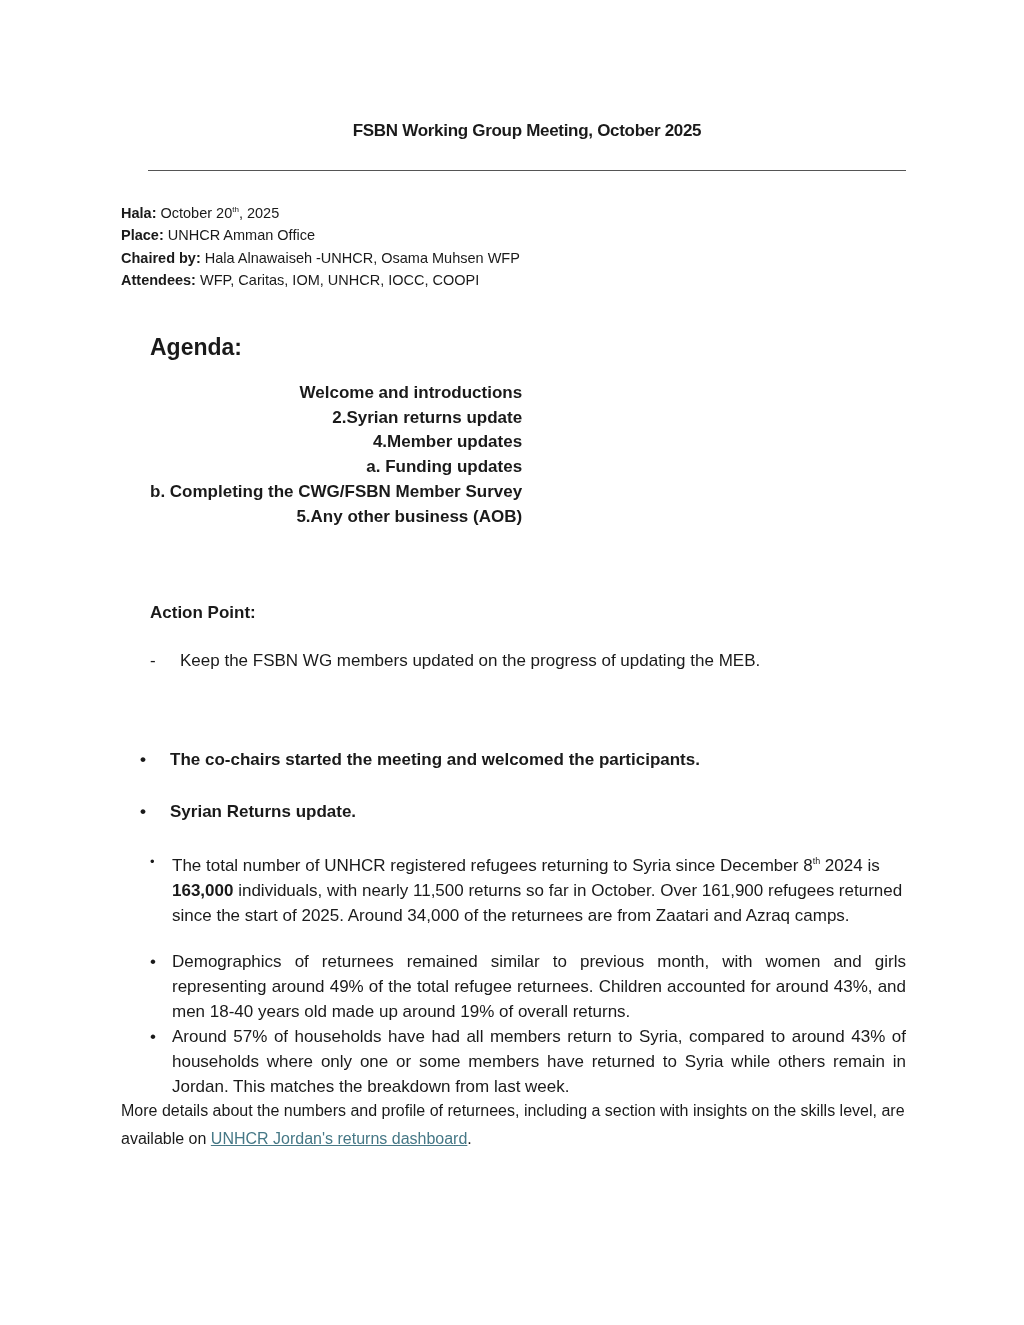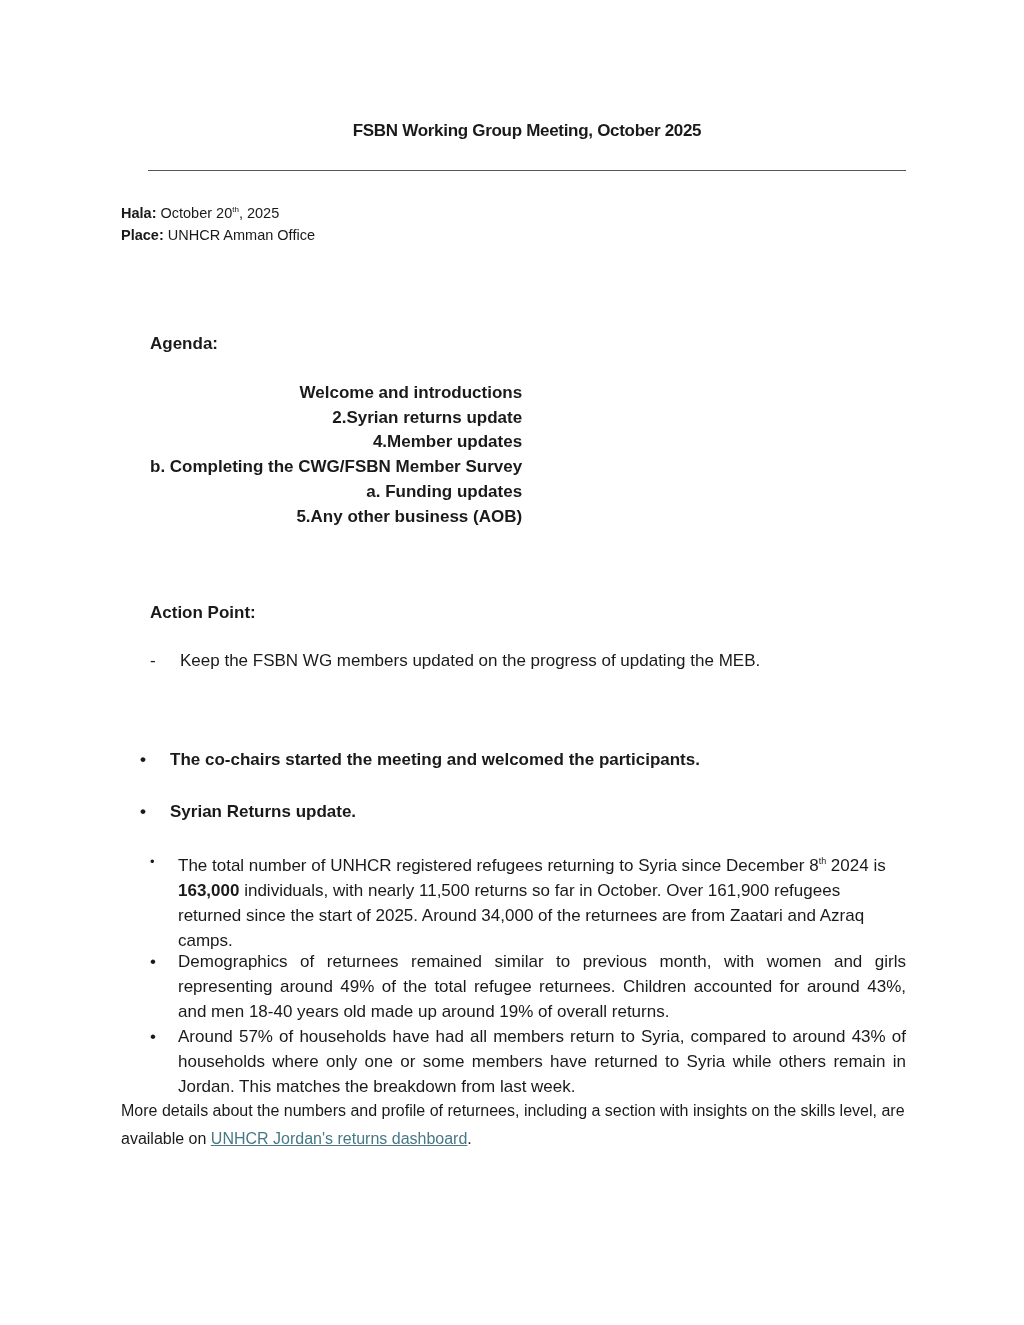--- a/index.html
+++ b/index.html
@@ -9,61 +9,69 @@
     }
     .abs { position: absolute; }
     .title {
       left: 0; width: 1054px; top: 121px; text-align: center;
       font-weight: bold; font-size: 17px; letter-spacing: -0.3px;
     }
     .rule { left: 148px; width: 758px; top: 170px; height: 0; border-top: 1.5px solid #555; }
     .meta { left: 121px; top: 199px; font-size: 14.5px; line-height: 22.5px; }
     .meta .lbl { font-weight: bold; }
     .meta sup { font-size: 8px; }
-    .agenda-head { left: 150px; top: 334px; font-size: 17px; font-weight: bold; }
+    .agenda-head { left: 150px; top: 334px; font-size: 23px; font-weight: bold; }
     .agenda { left: 150px; top: 381px; font-size: 17px; font-weight: bold; line-height: 24.7px; text-align: right; }
     .agenda .num { display: inline-block; width: 30px; }
     .action-head { left: 150px; top: 603px; font-size: 17px; font-weight: bold; }
     .action-item { left: 150px; top: 651px; font-size: 17px; }
     .action-item .dash { display: inline-block; width: 30px; }
     .bold-bullet { left: 140px; font-size: 17px; font-weight: bold; }
     .bold-bullet .dot { display: inline-block; width: 30px; }
     .para { left: 150px; width: 756px; font-size: 17px; line-height: 25px; }
     .para .dot { position: absolute; left: 0; top: 0; }
-    .para .txt { margin-left: 28px; display: block; }
+    .para .txt { margin-left: 22px; display: block; }
     .para.justify .txt { text-align: justify; }
     .para sup { font-size: 9px; }
     .footer { left: 121px; top: 1097px; width: 790px; font-size: 16px; line-height: 28px; }
     .link { color: #467886; text-decoration: underline; }
   </style>
 </head>
 <body>
 
 <div class="abs title">FSBN Working Group Meeting, October 2025</div>
 <div class="abs rule"></div>
 
 <div class="abs meta">
   <div>
     <span class="lbl">Hala:</span>
     <span><span>October 20</span><sup>th</sup><span>, 2025</span></span>
   </div>
   <div>
     <span class="lbl">Place:</span>
     <span>UNHCR Amman Office</span>
   </div>
+  <div>
+    <span class="lbl">Chaired by:</span>
+    <span>Hala Alnawaiseh -UNHCR, Osama Muhsen WFP</span>
+  </div>
+  <div>
+    <span class="lbl">Attendees:</span>
+    <span>WFP, Caritas, IOM, UNHCR, IOCC, COOPI</span>
+  </div>
 </div>
 
 <div class="abs agenda-head">Agenda:</div>
 
 <div class="abs agenda">
   <div><span>Welcome and introductions</span></div>
   <div><span class="num">2.</span><span>Syrian returns update</span></div>
   <div><span class="num">4.</span><span>Member updates</span></div>
+  <div><span>a. Funding updates</span></div>
   <div><span>b. Completing the CWG/FSBN Member Survey</span></div>
-  <div><span>a. Funding updates</span></div>
   <div><span class="num">5.</span><span>Any other business (AOB)</span></div>
 </div>
 
 <div class="abs action-head">Action Point:</div>
 <div class="abs action-item">
   <span class="dash">-</span><span>Keep the FSBN WG members updated on the progress of updating the MEB.</span>
 </div>
 
 <div class="abs bold-bullet" style="top:750px;">
   <span class="dot">•</span><span>The co-chairs started the meeting and welcomed the participants.</span>

